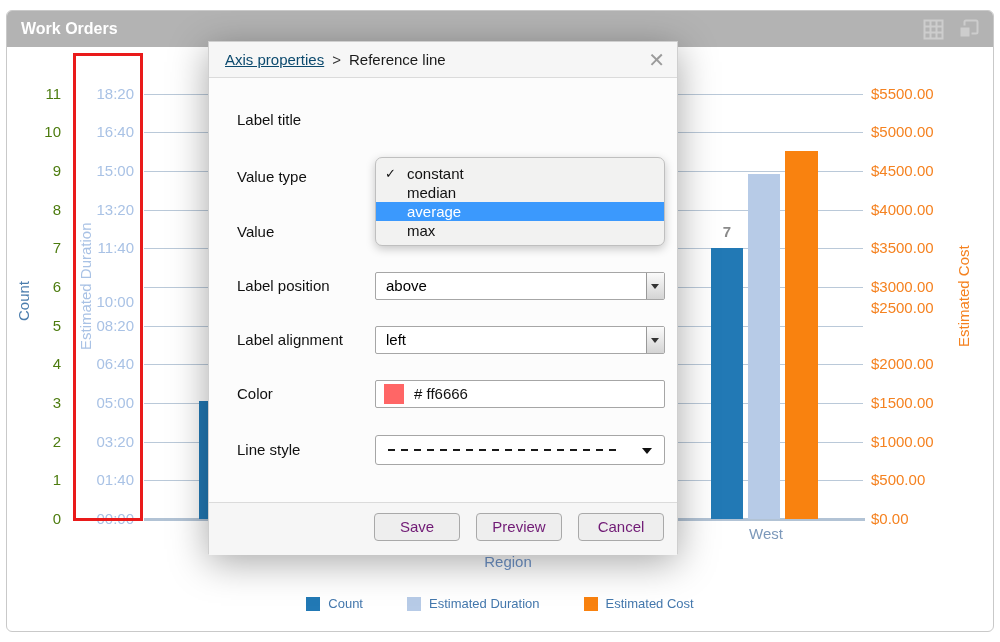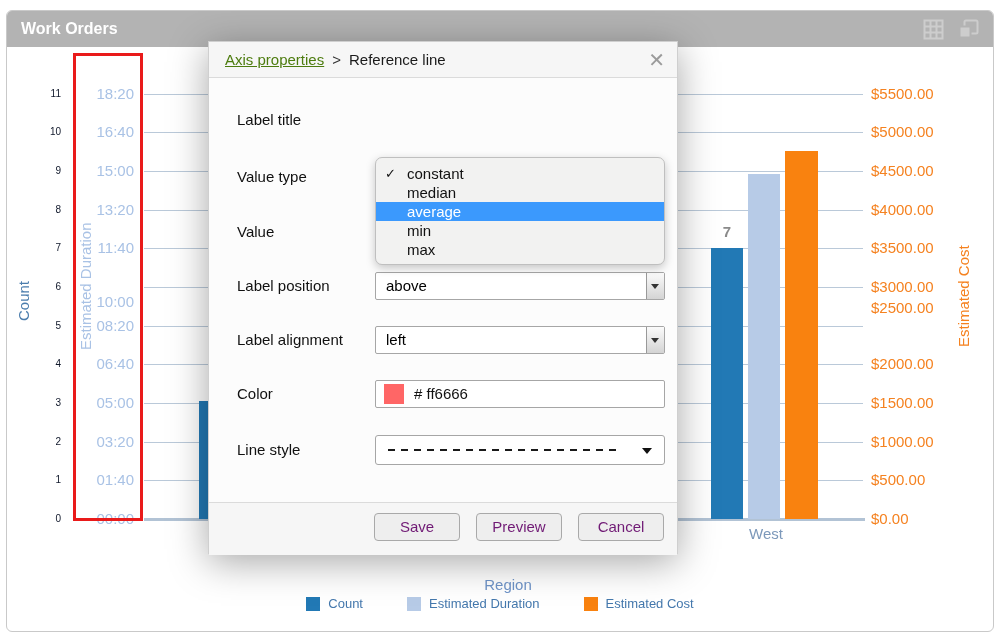--- a/index.html
+++ b/index.html
@@ -6,46 +6,46 @@
   html,body { width:1000px; height:642px; background:#ffffff; font-family:"Liberation Sans", sans-serif; }
   #widget { position:absolute; left:6px; top:10px; width:988px; height:622px; background:#ffffff; border:1px solid #c9c9c9; border-radius:6px; overflow:hidden; }
   #widget-header { position:absolute; left:0; top:0; right:0; height:36px; background:#b3b3b3; }
   #widget-title { position:absolute; left:14px; top:0; height:36px; line-height:36px; color:#ffffff; font-size:16px; font-weight:600; }
   #header-icons { position:absolute; right:14px; top:8px; display:flex; gap:14px; }
   .hicon { width:21px; height:21px; cursor:pointer; }
 
   
   .grid { position:absolute; left:137px; width:719px; height:1px; background:#bac9d9; }
   .base { position:absolute; left:137px; width:721px; height:3px; background:#b2c3d5; top:507px; }
-  .cnt  { position:absolute; left:0;   width:54px;  text-align:right; font-size:10px; color:#0f172a; height:18px; line-height:18px; }
+  .cnt  { position:absolute; left:0;   width:54px;  text-align:right; font-size:15px; color:#4d7c0f; height:18px; line-height:18px; }
   .dur  { position:absolute; left:60px; width:67px; text-align:right; font-size:15px; color:#a9c2e5; height:18px; line-height:18px; }
   .cost { position:absolute; left:864px; width:112px; text-align:left; font-size:15px; color:#f58220; height:18px; line-height:18px; }
   .vtitle { position:absolute; writing-mode:vertical-rl; transform:rotate(180deg); text-align:center; font-size:15px; white-space:nowrap; }
   #count-title { left:8px; top:190px; height:200px; color:#4b7dad; }
   #duration-title { left:70px; top:160px; height:230px; color:#a9c2e5; }
   #cost-title { left:948px; top:175px; height:220px; color:#f58220; }
   .bar { position:absolute; width:32px; }
   #bar-hidden-count { left:192px; top:390px; height:118px; background:#2279b5; }
   #bar-west-count { left:704px; top:237px; height:271px; background:#2279b5; }
   #bar-west-duration { left:741px; top:163px; height:345px; background:#b7cbe7; }
   #bar-west-cost { left:778px; top:140px; height:368px; width:33px; background:#f9820f; }
   #west-count-label { position:absolute; left:704px; top:212px; width:32px; text-align:center; font-size:15px; font-weight:bold; color:#8a8a8a; }
   #west-label { position:absolute; left:694px; top:514px; width:130px; text-align:center; font-size:15px; color:#7c98ba; }
-  #region-label { position:absolute; left:401px; top:542px; width:200px; text-align:center; font-size:15px; color:#6f94c8;margin-top:23px; }
+  #region-label { position:absolute; left:401px; top:542px; width:200px; text-align:center; font-size:15px; color:#6f94c8; }
   #ref-rect { position:absolute; left:66px; top:42px; width:70px; height:468px; border:3px solid #e91a1a; z-index:6; }
   #legend { position:absolute; left:0; right:0; top:585px; display:flex; justify-content:center; gap:44px; }
   .legend-item { display:flex; align-items:center; gap:8px; cursor:pointer; }
   .legend-swatch { width:14px; height:14px; }
   .legend-label { font-size:13px; color:#4478ad; }
 
   
   #modal { position:absolute; left:201px; top:30px; width:470px; height:513px; background:#fcfcfc; border:1px solid #cfcfcf; box-shadow:0 8px 36px rgba(0,0,0,0.35); z-index:50; }
   #modal-header { position:absolute; left:0; top:0; right:0; height:36px; background:#f6f6f6; border-bottom:1px solid #dbdbdb; }
   #breadcrumb { position:absolute; left:16px; top:0; height:36px; line-height:36px; font-size:15px; color:#1a1a1a; }
-  #breadcrumb a { color:#4d7c0f; text-decoration:underline; cursor:pointer;margin-top:44px; }
+  #breadcrumb a { color:#0c4a6e; text-decoration:underline; cursor:pointer;margin-top:44px; }
   #bc-sep { margin:0 8px; color:#333; }
   #modal-close { position:absolute; right:12px; top:6px; font-size:20px; color:#9b9b9b; cursor:pointer; }
   .mlabel { position:absolute; left:28px; height:28px; line-height:28px; font-size:15px; color:#111; }
   .minput, .fselect { position:absolute; left:166px; width:290px; height:28px; background:#fff; border:1px solid #a6a6a6; border-radius:2px; font-size:15px; line-height:26px; padding-left:10px; }
   .fselect { padding-right:20px; cursor:pointer; }
   .arrowbtn { position:absolute; right:0; top:0; bottom:0; width:18px; border-left:1px solid #999; background:linear-gradient(#fbfbfb,#d4d4d4); }
   .arrowbtn::after { content:""; position:absolute; left:4px; top:11px; border:4px solid transparent; border-top:5px solid #333; }
   #dd-list { position:absolute; left:166px; top:115px; width:290px; background:#f2f2f1; border:1px solid #bfbfbf; border-radius:7px; padding:6px 0 5px 0; box-shadow:0 3px 10px rgba(0,0,0,0.22); z-index:5; }
   .ddrow { height:19px; line-height:19px; font-size:15px; padding-left:31px; position:relative; color:#111; cursor:pointer; }
   .ddrow.hl { background:#3b99fd; color:#ffffff; }
@@ -172,21 +172,20 @@
       <span id="modal-close">✕</span>
     </div>
 
     <div class="mlabel" style="top:64px">Label title</div>
 
     <div class="mlabel" style="top:121px">Value type</div>
     <div id="dd-list">
       <div class="ddrow"><span class="chk">✓</span><span>constant</span></div>
       <div class="ddrow"><span>median</span></div>
       <div class="ddrow hl"><span>average</span></div>
-      <div class="ddrow"><span>min</span></div>
       <div class="ddrow"><span>max</span></div>
     </div>
 
     <div class="mlabel" style="top:176px">Value</div>
 
     <div class="mlabel" style="top:230px">Label position</div>
     <div class="fselect" style="top:230px"><span>above</span><span class="arrowbtn"></span></div>
 
     <div class="mlabel" style="top:284px">Label alignment</div>
     <div class="fselect" style="top:284px"><span>left</span><span class="arrowbtn"></span></div>

